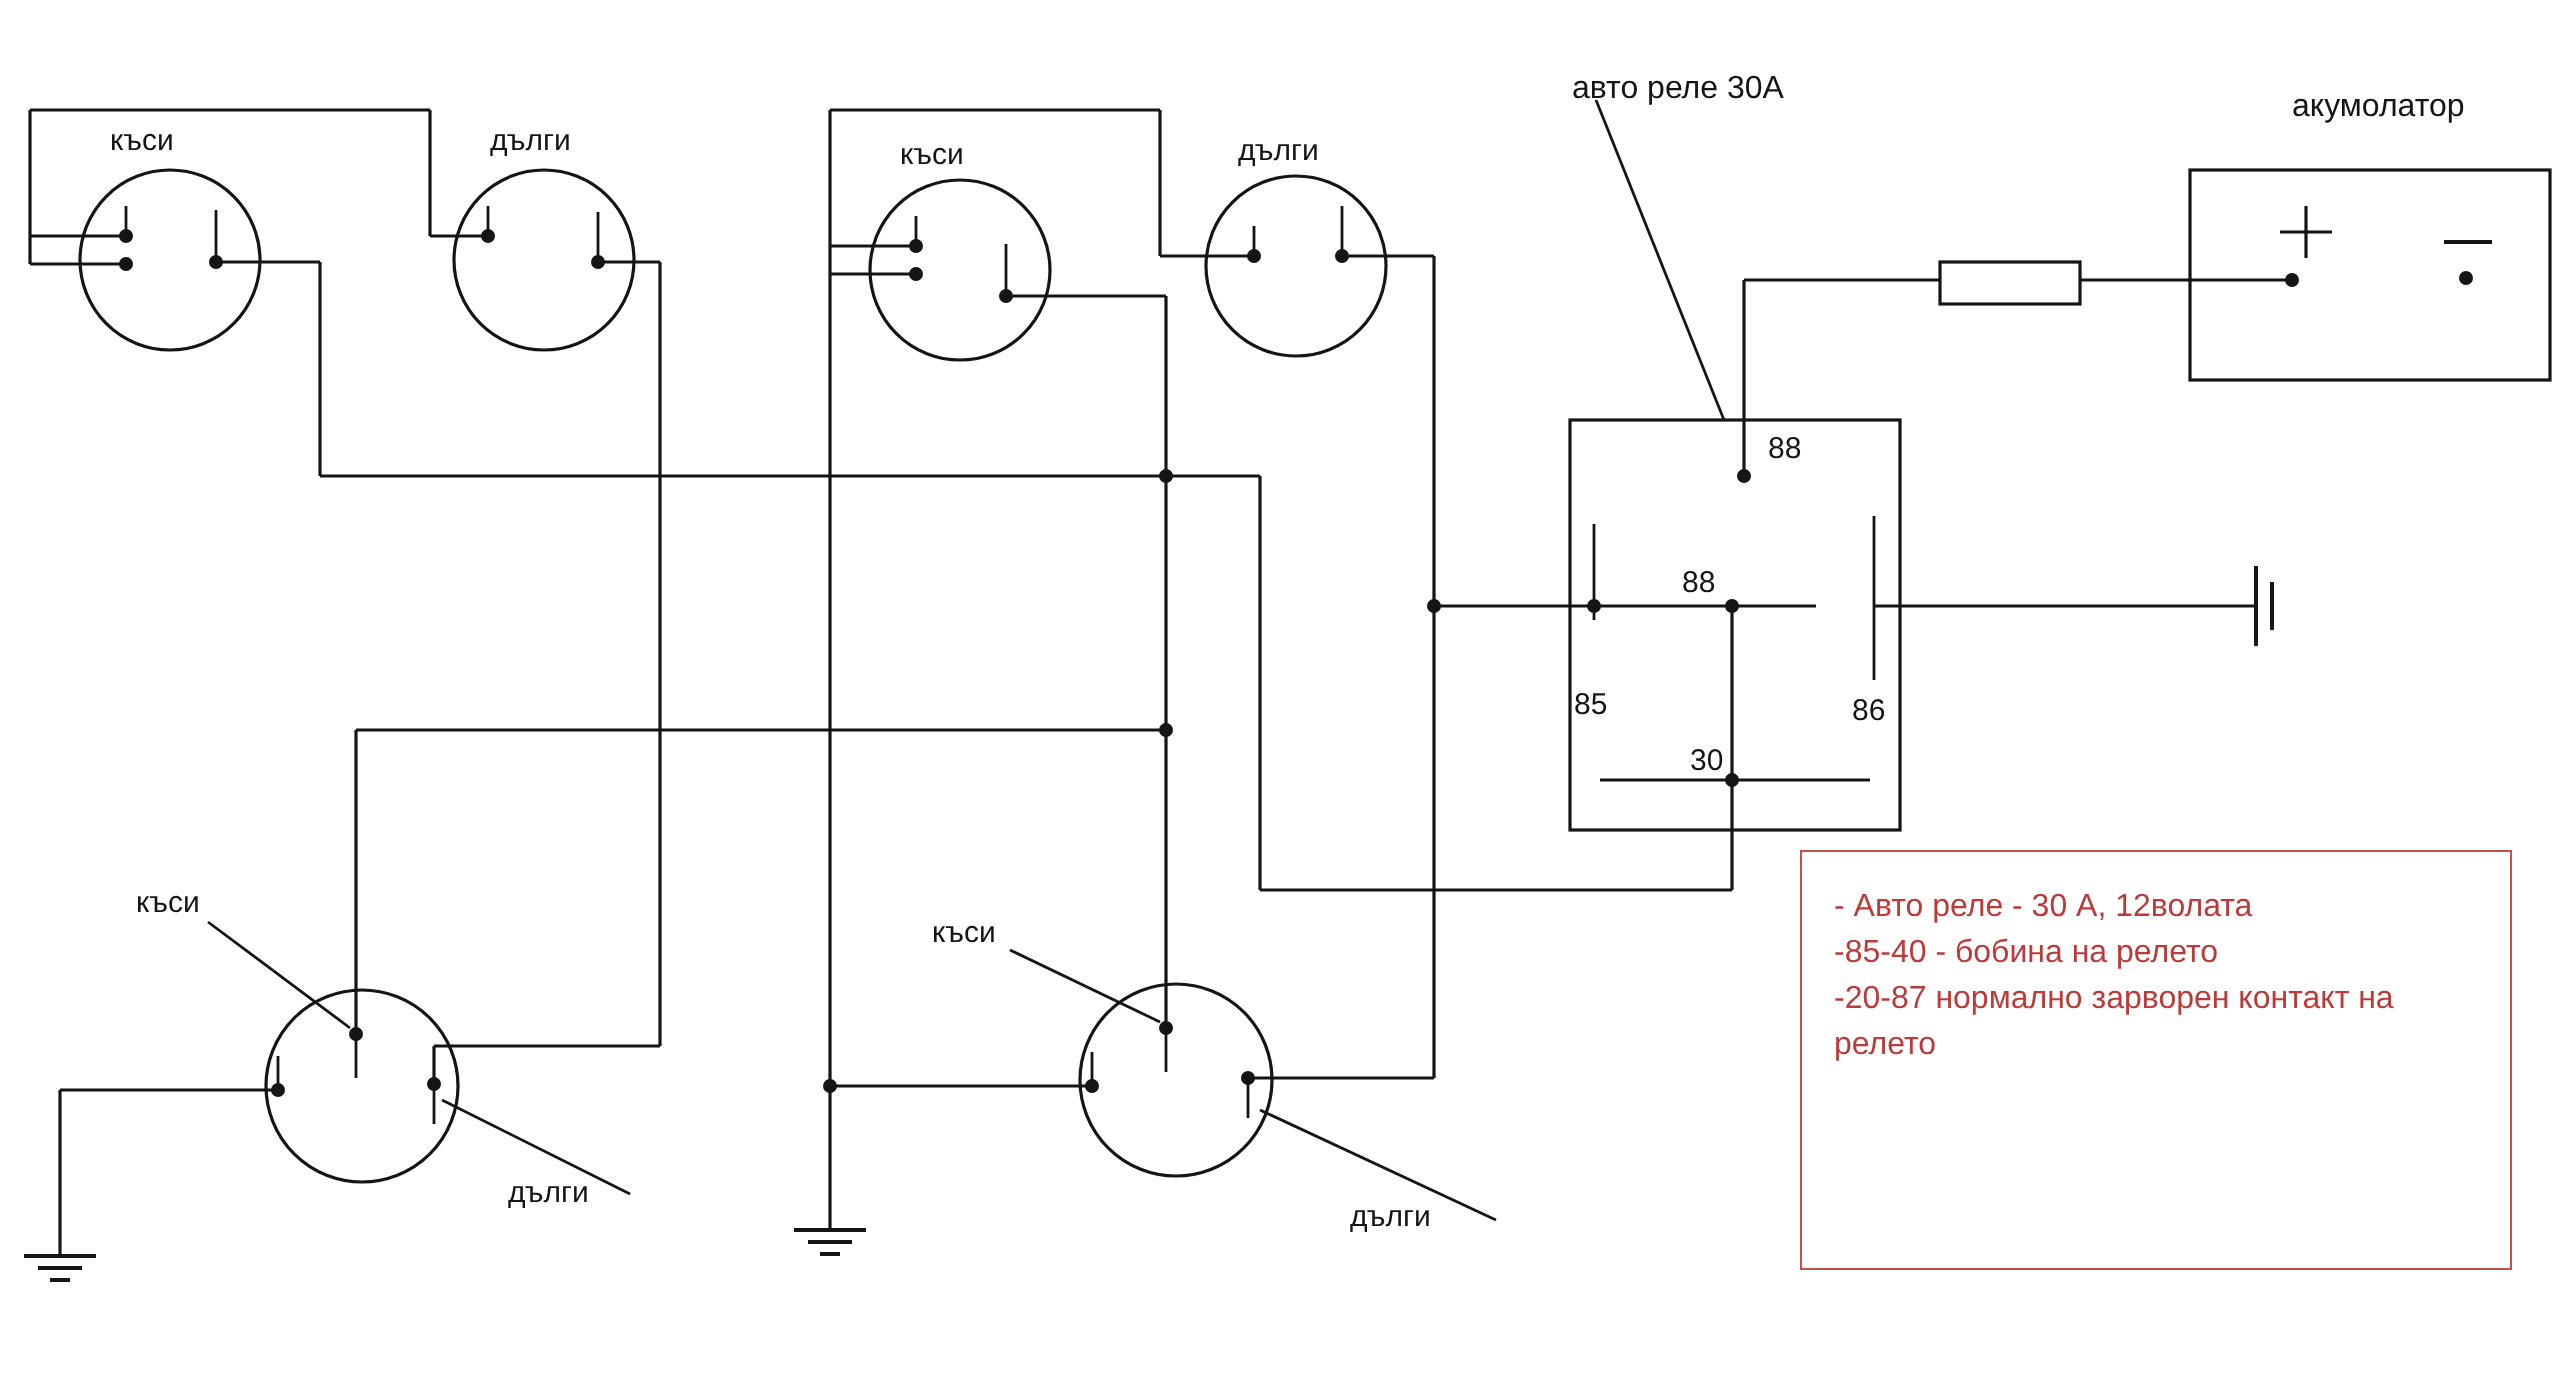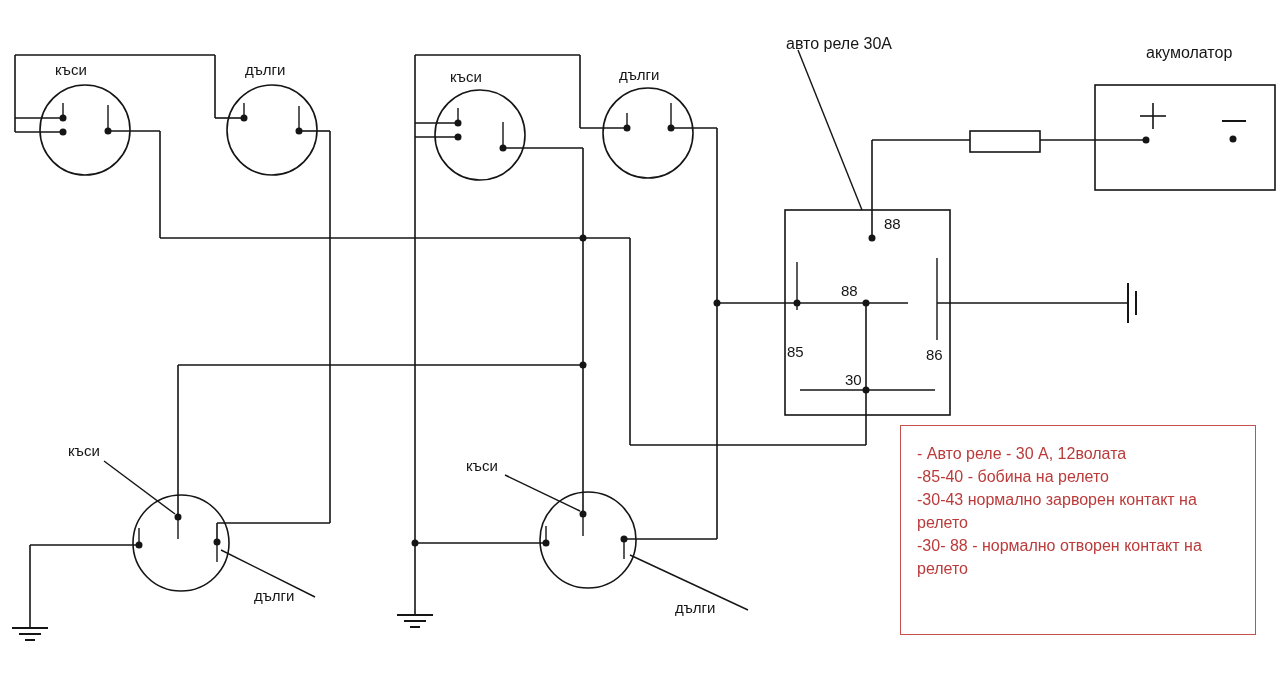--- a/index.html
+++ b/index.html
@@ -208,17 +208,16 @@
     <circle class="dot" cx="583" cy="365" r="3.5"></circle>
     <circle class="dot" cx="717" cy="303" r="3.5"></circle>
     <circle class="dot" cx="415" cy="543" r="3.5"></circle>
   </g>
 
 </svg>
 
 <div class="note-box">
   <div class="note-line">- Авто реле - 30 А, 12волата</div>
   <div class="note-line">-85-40 - бобина на релето</div>
-  <div class="note-line">-30-43 нормално зарворен контакт на релето</div>
-  <div class="note-line">-30- 88 - нормално отворен контакт на релето</div>
+  <div class="note-line">-20-87 нормално зарворен контакт на релето</div>
 </div>
 
 </div>
 
 </body></html>

